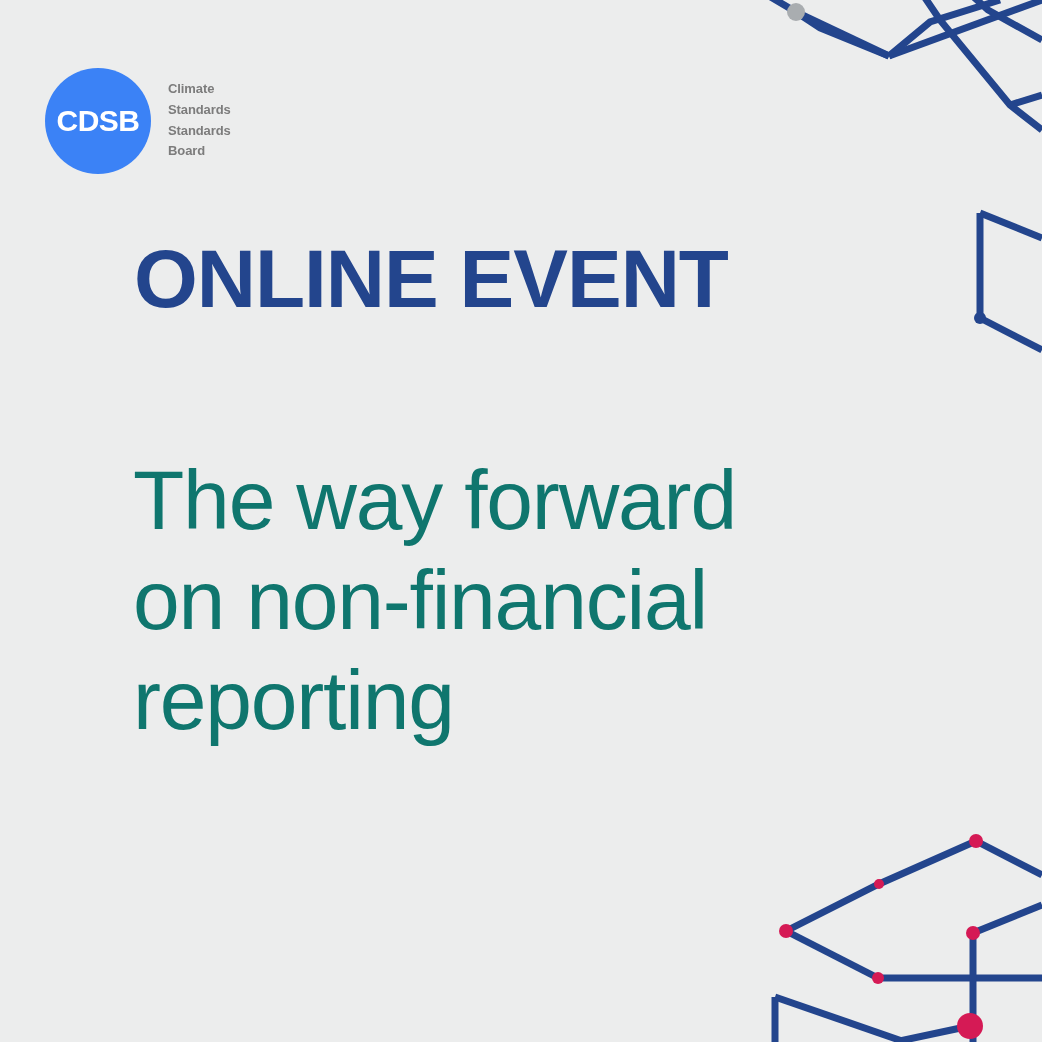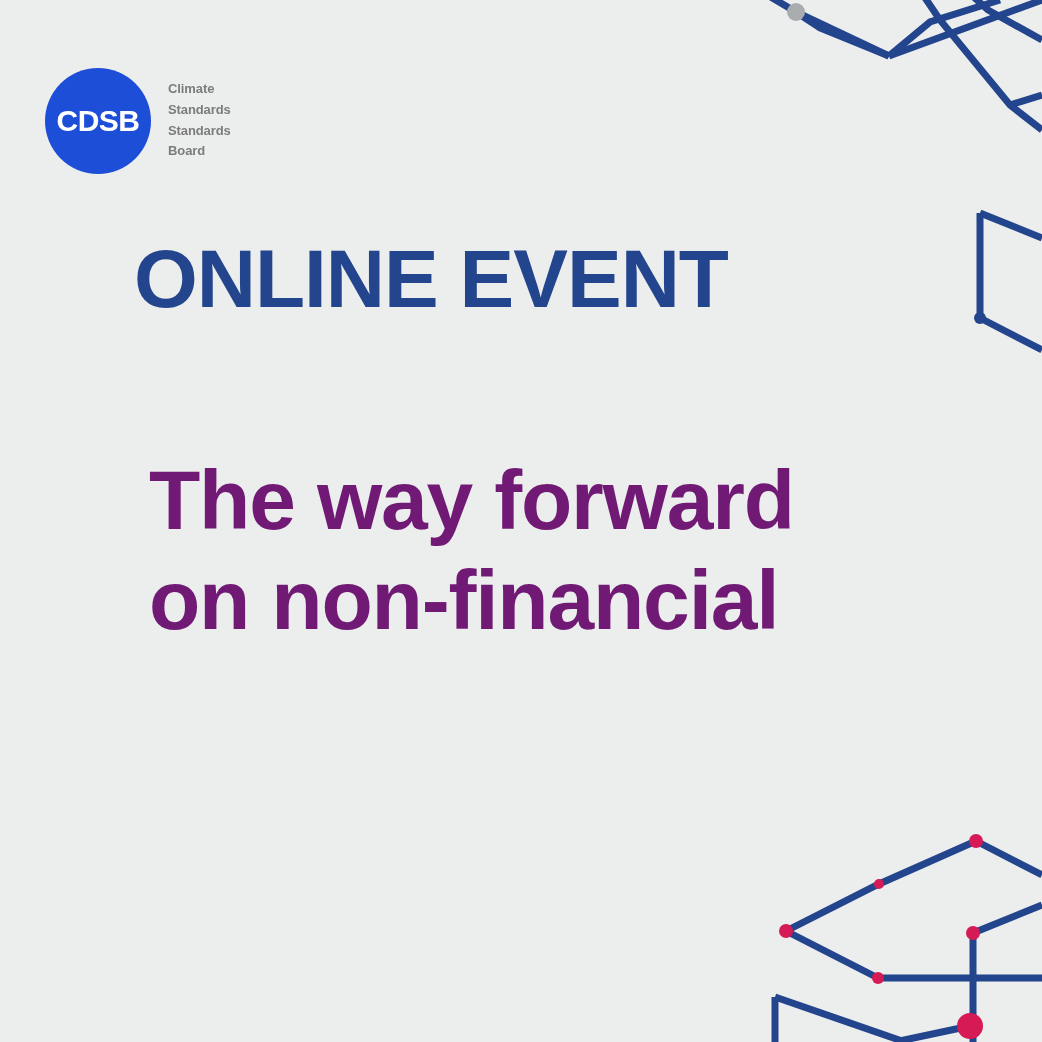--- a/index.html
+++ b/index.html
@@ -12,21 +12,21 @@
   }
   #stage{position:absolute;inset:0;width:1042px;height:1042px;}
 
   
   .network{position:absolute;top:0;left:0;width:1042px;height:1042px;pointer-events:none;}
 
   
   .logo-block{position:absolute;left:45px;top:68px;display:flex;align-items:flex-start;}
   .logo-mark{
     width:106px;height:106px;border-radius:50%;
-    background:#1d4ed8;
+    background:#3b82f6;
     display:flex;align-items:center;justify-content:center;
     flex:0 0 auto;
   }
   .logo-mark-text{
     color:#ffffff;font-size:30px;font-weight:bold;letter-spacing:-0.5px;
     line-height:1;
   }
   .logo-words{
     margin-left:17px;margin-top:11px;
     color:#7c7c7c;
@@ -38,23 +38,23 @@
   
   .kicker{
     position:absolute;left:134px;top:238px;
     color:#23458d;
     font-size:82px;font-weight:bold;
     letter-spacing:-1px;line-height:1;
     white-space:nowrap;
   }
   .headline{
     position:absolute;left:133px;top:450px;
-    color:#701a75;
-    font-size:84px;font-weight:bold;
-    line-height:100px;letter-spacing:-1.2px;margin-left:16px;
+    color:#0f766e;
+    font-size:84px;font-weight:normal;
+    line-height:100px;letter-spacing:-1.2px;
   }
   .headline div{white-space:nowrap;}
 </style>
 </head>
 <body>
 
 <div id="stage">
 
   <svg class="network" viewBox="0 0 1042 1042" width="1042" height="1042" aria-hidden="true">
     <g fill="none" stroke="#23458d" stroke-width="7" stroke-linecap="butt" stroke-linejoin="miter">
@@ -111,15 +111,16 @@
       <div>Standards</div>
       <div>Board</div>
     </div>
   </div>
 
   <div class="kicker">ONLINE EVENT</div>
 
   <div class="headline">
     <div>The way forward</div>
     <div>on non-financial</div>
+    <div>reporting</div>
   </div>
 
 </div>
 
 </body></html>

